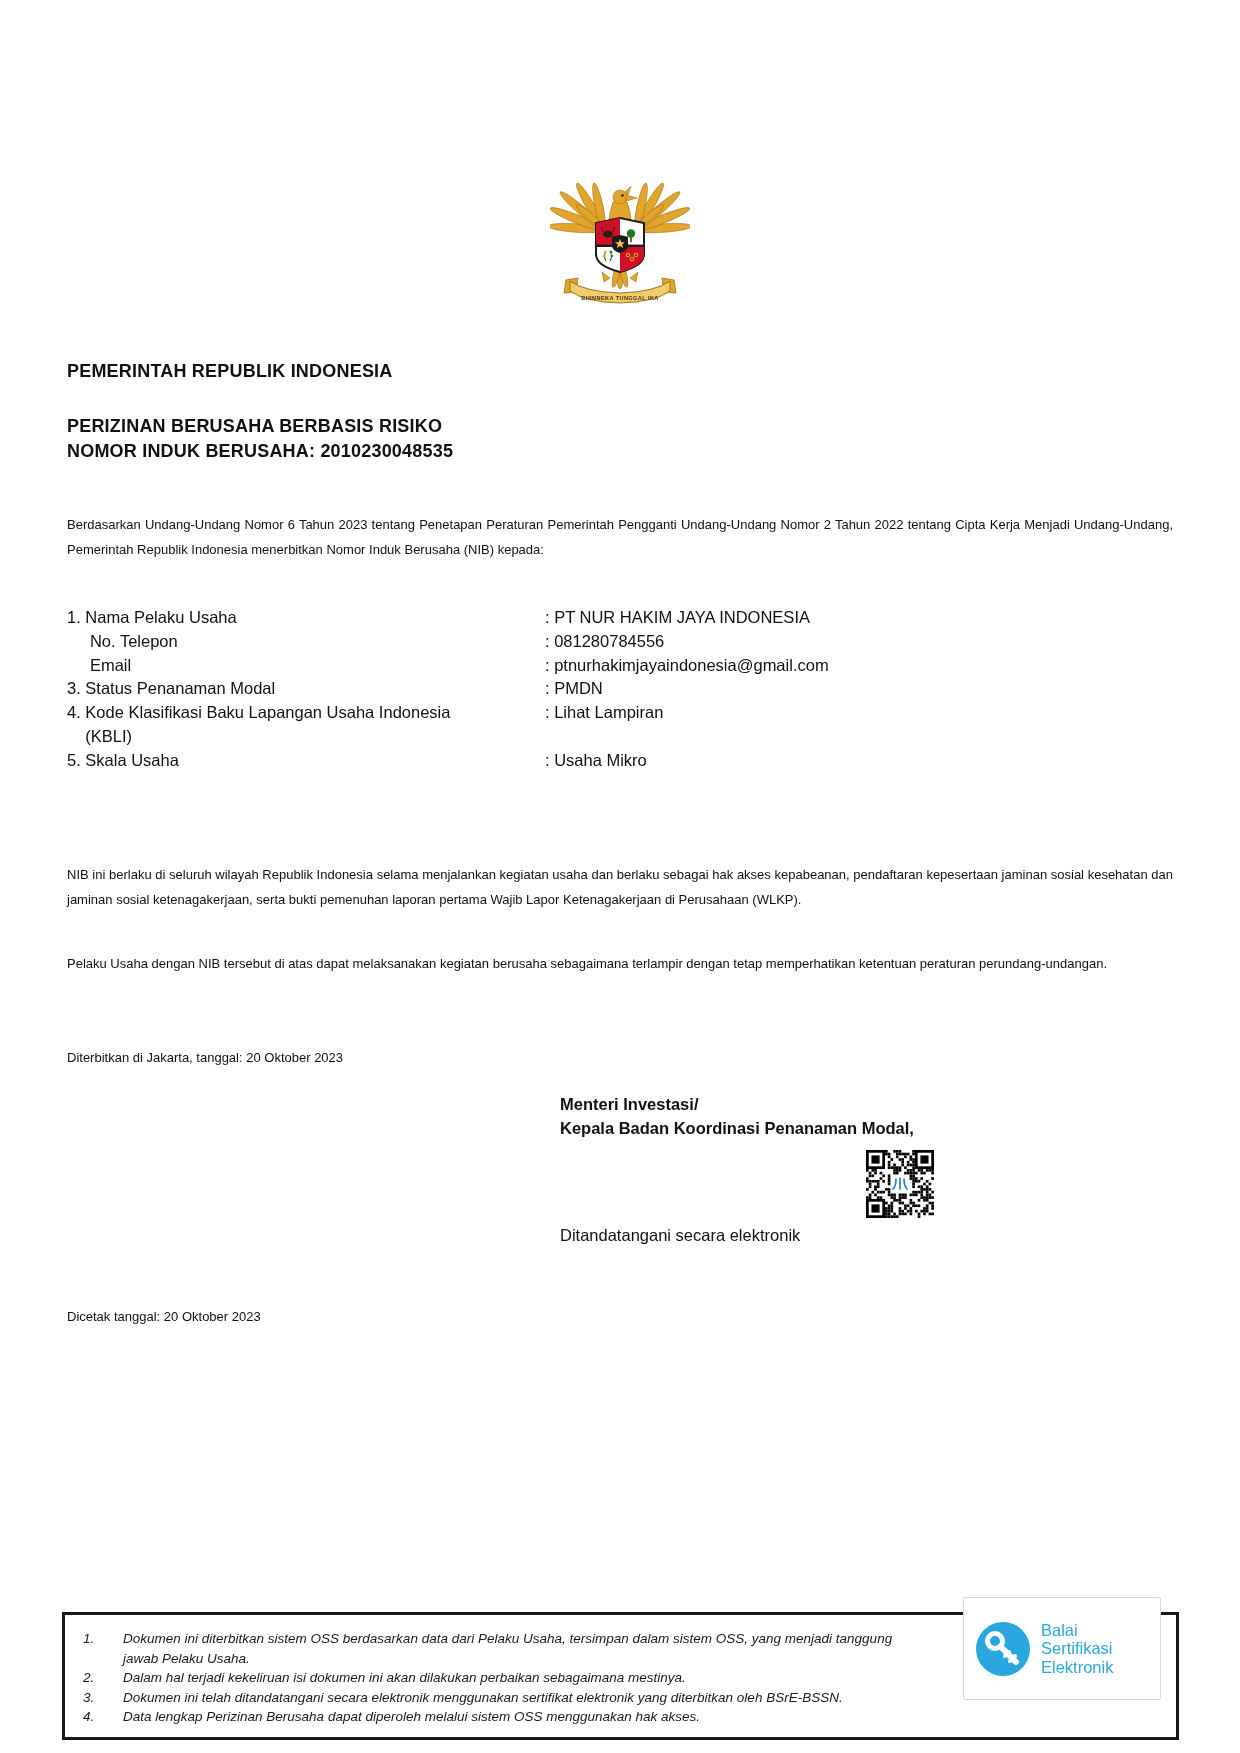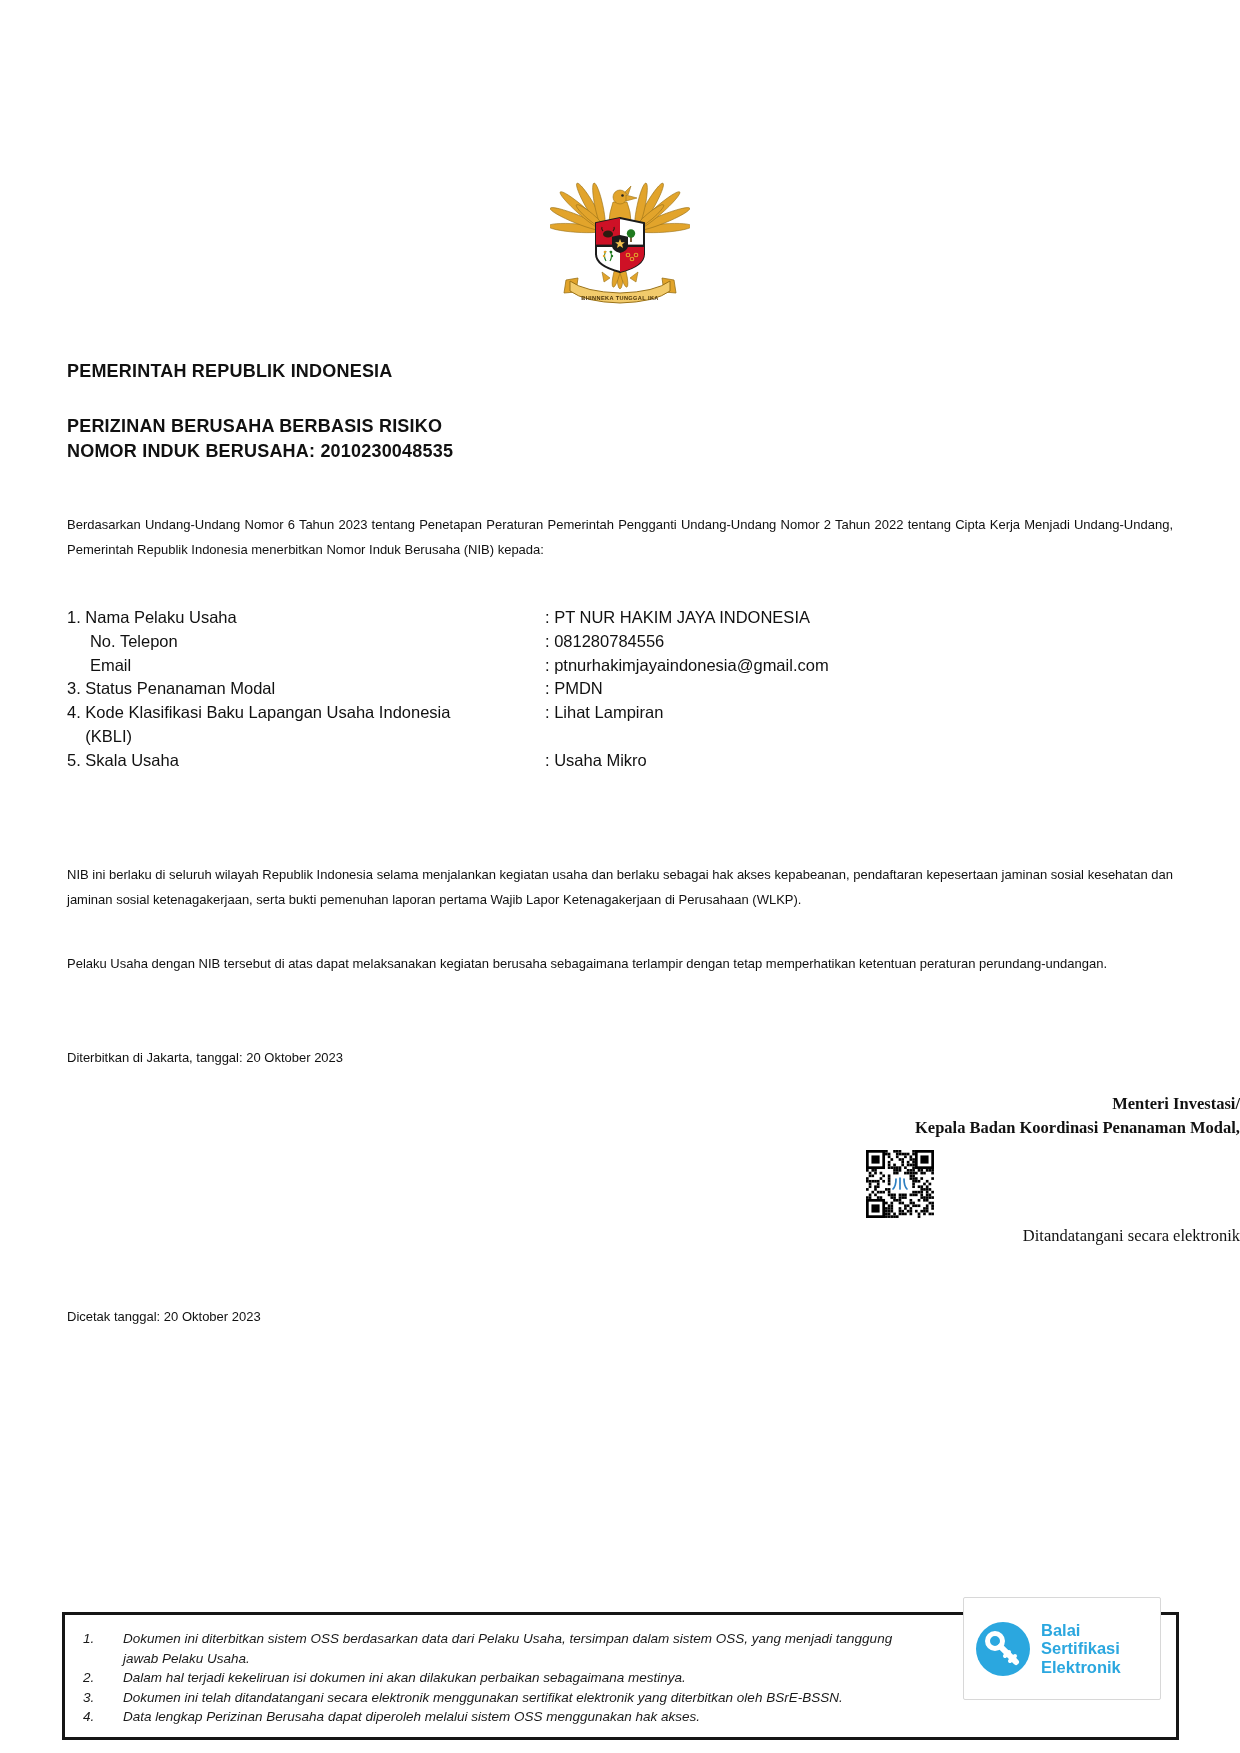--- a/index.html
+++ b/index.html
@@ -11,40 +11,40 @@
   }
   .abs { position:absolute; }
   .center { }
   .title { font-weight:bold; font-size:18px; letter-spacing:0.2px; }
   .body-text { font-size:13px; line-height:25px; }
   .justify { text-align:justify; }
   .fields { left:67px; top:606px; width:1106px; font-size:16.5px; line-height:23.8px; }
   .f-row { display:flex; align-items:flex-start; }
   .f-label { width:478px; white-space:pre-wrap; flex:0 0 478px; }
   .f-value { flex:1; white-space:pre-wrap; }
-  .sig-block { left:560px; top:1092px; width:680px; text-align:right;font-family:Liberation Serif, serif; }
+  .sig-block { left:560px; top:1092px; width:680px; text-align:left; }
   .sig-bold { font-weight:bold; font-size:16.5px; line-height:24px; }
   .qr-wrap { width:68px; height:68px; margin:10px auto 0 auto; }
   .sig-caption { font-size:16.5px; margin-top:8px; }
   .footer-box {
     left:62px; top:1612px; width:1117px; height:128px;
     border:3px solid #161616; background:#fff;
   }
   .notes { position:absolute; left:18px; top:14px; width:830px;
     font-size:13.5px; font-style:italic; line-height:19.5px; color:#1a1a1a; }
   .note-row { display:flex; }
   .note-num { flex:0 0 40px; }
   .note-text { flex:1; }
   .cert-card {
     left:963px; top:1597px; width:198px; height:103px; background:#fff;
     border:1px solid #d8d8d8; border-radius:2px; display:flex; align-items:center;
     z-index:5;
   }
   .cert-icon { flex:0 0 58px; height:58px; margin-left:10px; }
-  .cert-text { margin-left:9px; font-weight:bold; font-size:16.5px; line-height:18.5px; }
+  .cert-text { margin-left:9px; font-weight:normal; font-size:16.5px; line-height:18.5px; }
 </style>
 </head>
 <body>
 
 <div class="page">
 
   <div class="abs" style="left:550px; top:160px; width:140px; height:158px;">
     <svg viewBox="0 0 140 158" width="140" height="158" aria-hidden="true">
       <g fill="#E2A42B" stroke="#9a7218" stroke-width="0.6">
 

